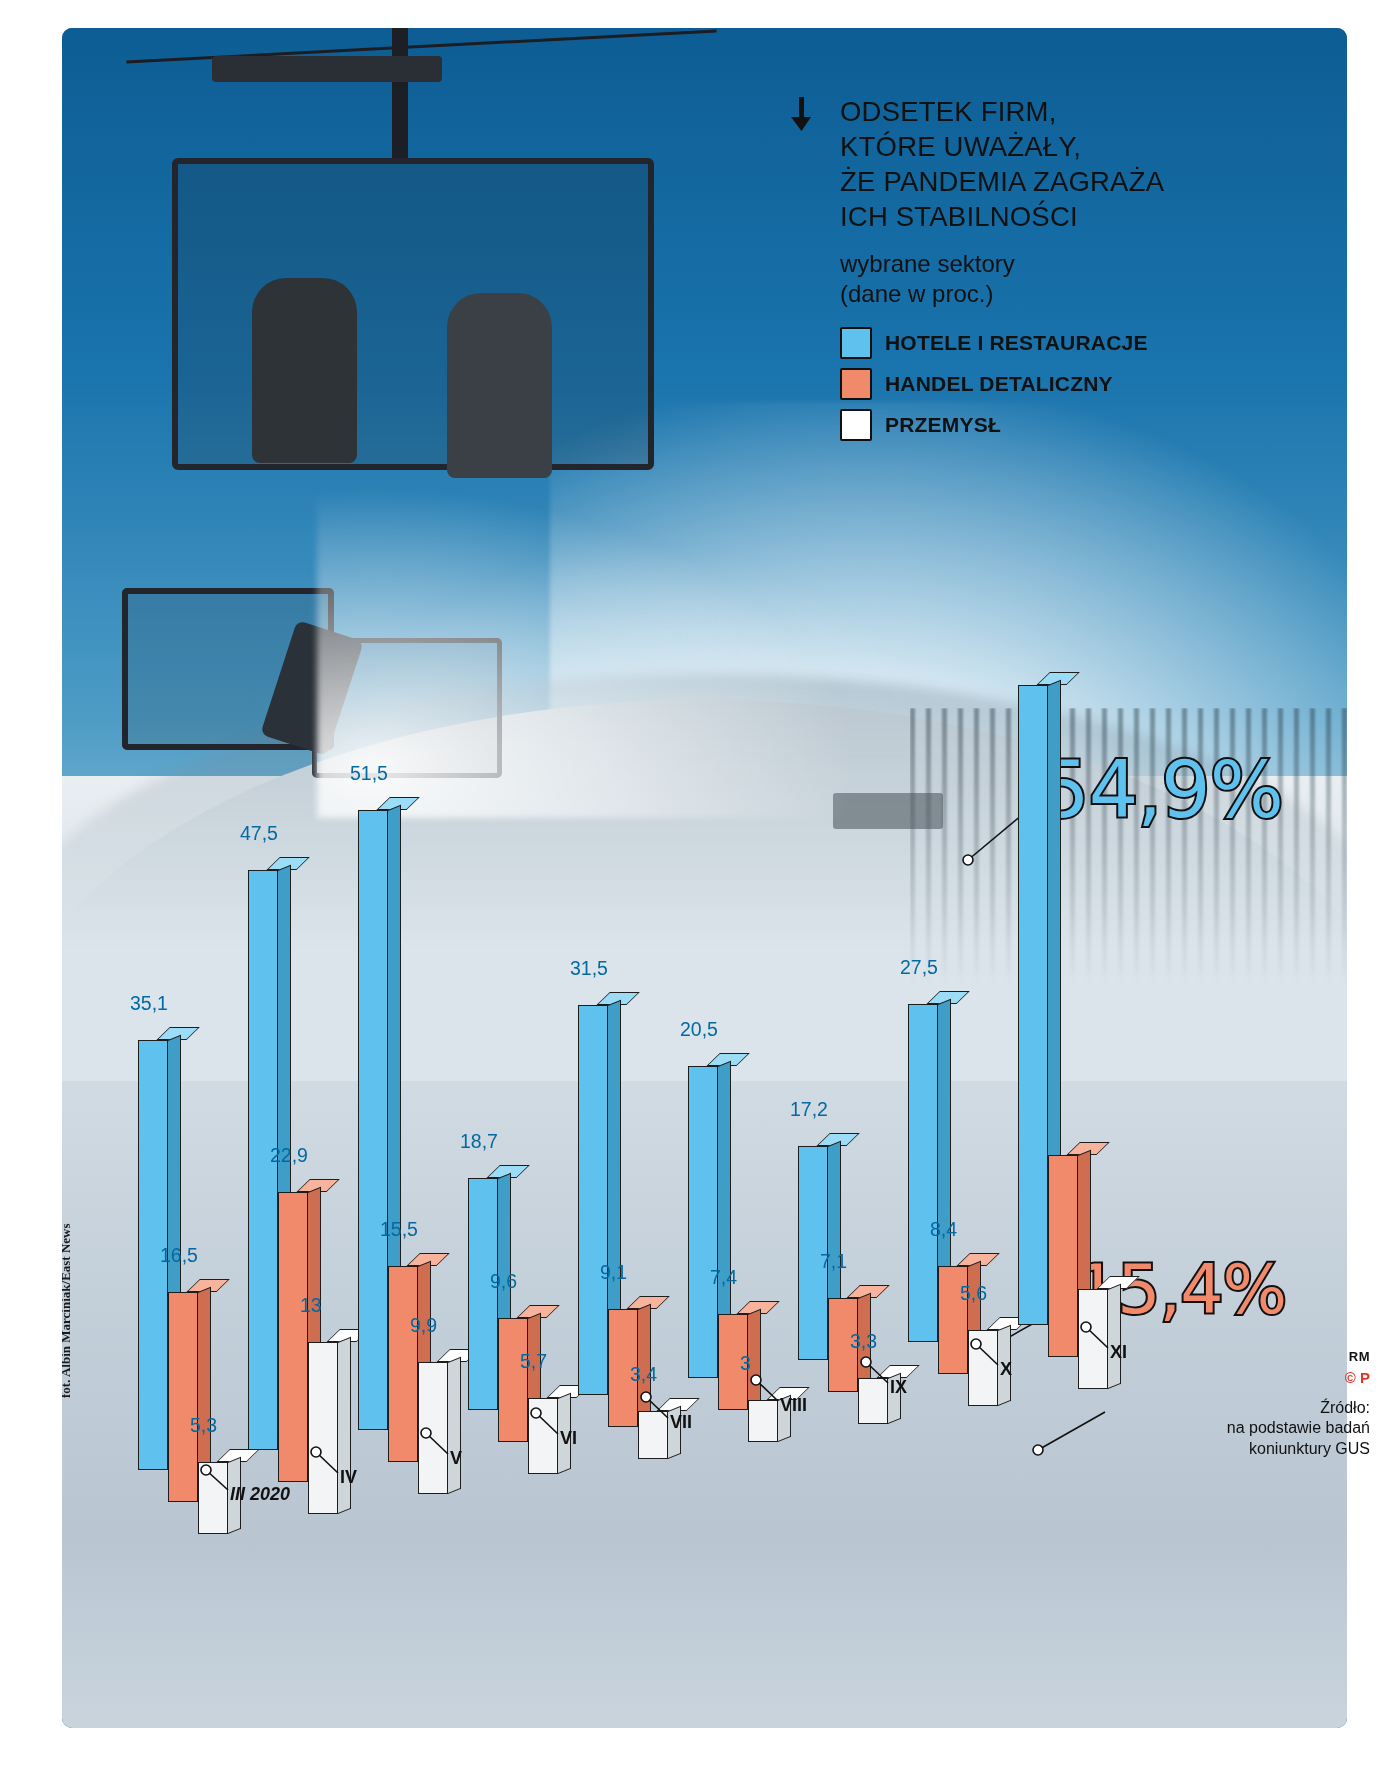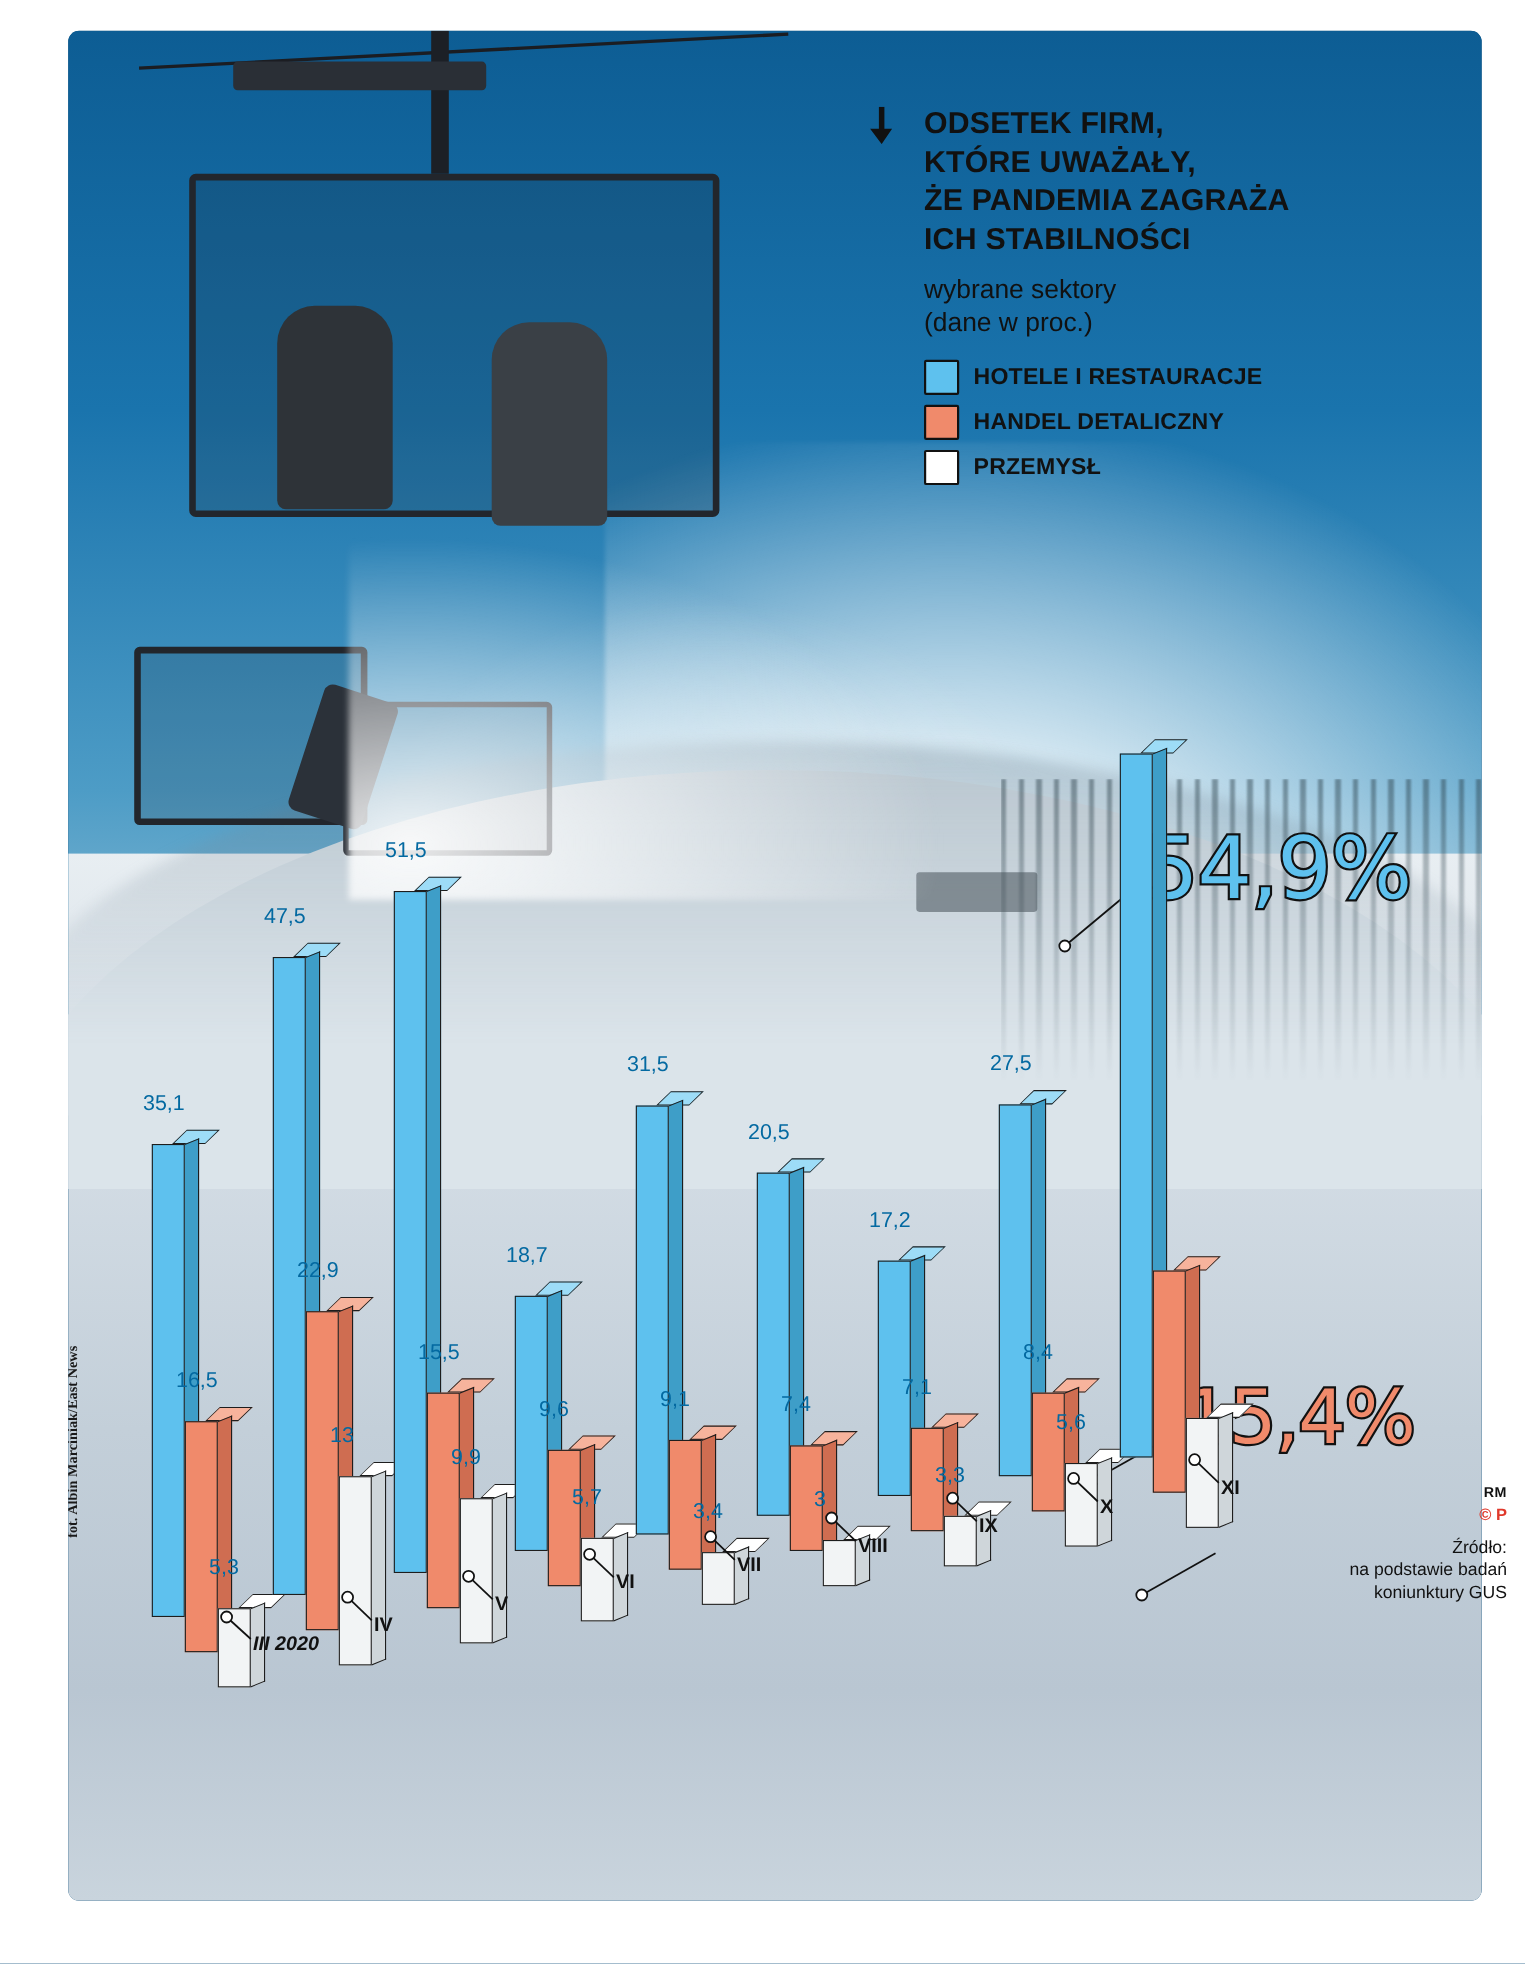--- a/index.html
+++ b/index.html
@@ -120,21 +120,21 @@
     transform:rotate(-90deg);transform-origin:left bottom;
     font-size:13px;color:#1a1a1a;font-family:"Liberation Serif",serif;font-weight:bold;
     white-space:nowrap;
   }
   
   .headline{
     position:absolute;left:840px;top:95px;width:470px;
     color:#111;
   }
   .headline h1{
-    margin:0;font-size:27.5px;line-height:1.27;font-weight:bold;
+    margin:0;font-size:27.5px;line-height:1.27;font-weight:normal;
     letter-spacing:.2px;
   }
   .arrow-down{
     position:absolute;left:-52px;top:2px;width:26px;height:34px;
   }
   .subtitle{
     margin-top:14px;font-size:24px;line-height:1.25;color:#111;
   }
   .legend{margin-top:18px;}
   .legend-row{display:flex;align-items:center;margin-bottom:9px;}

